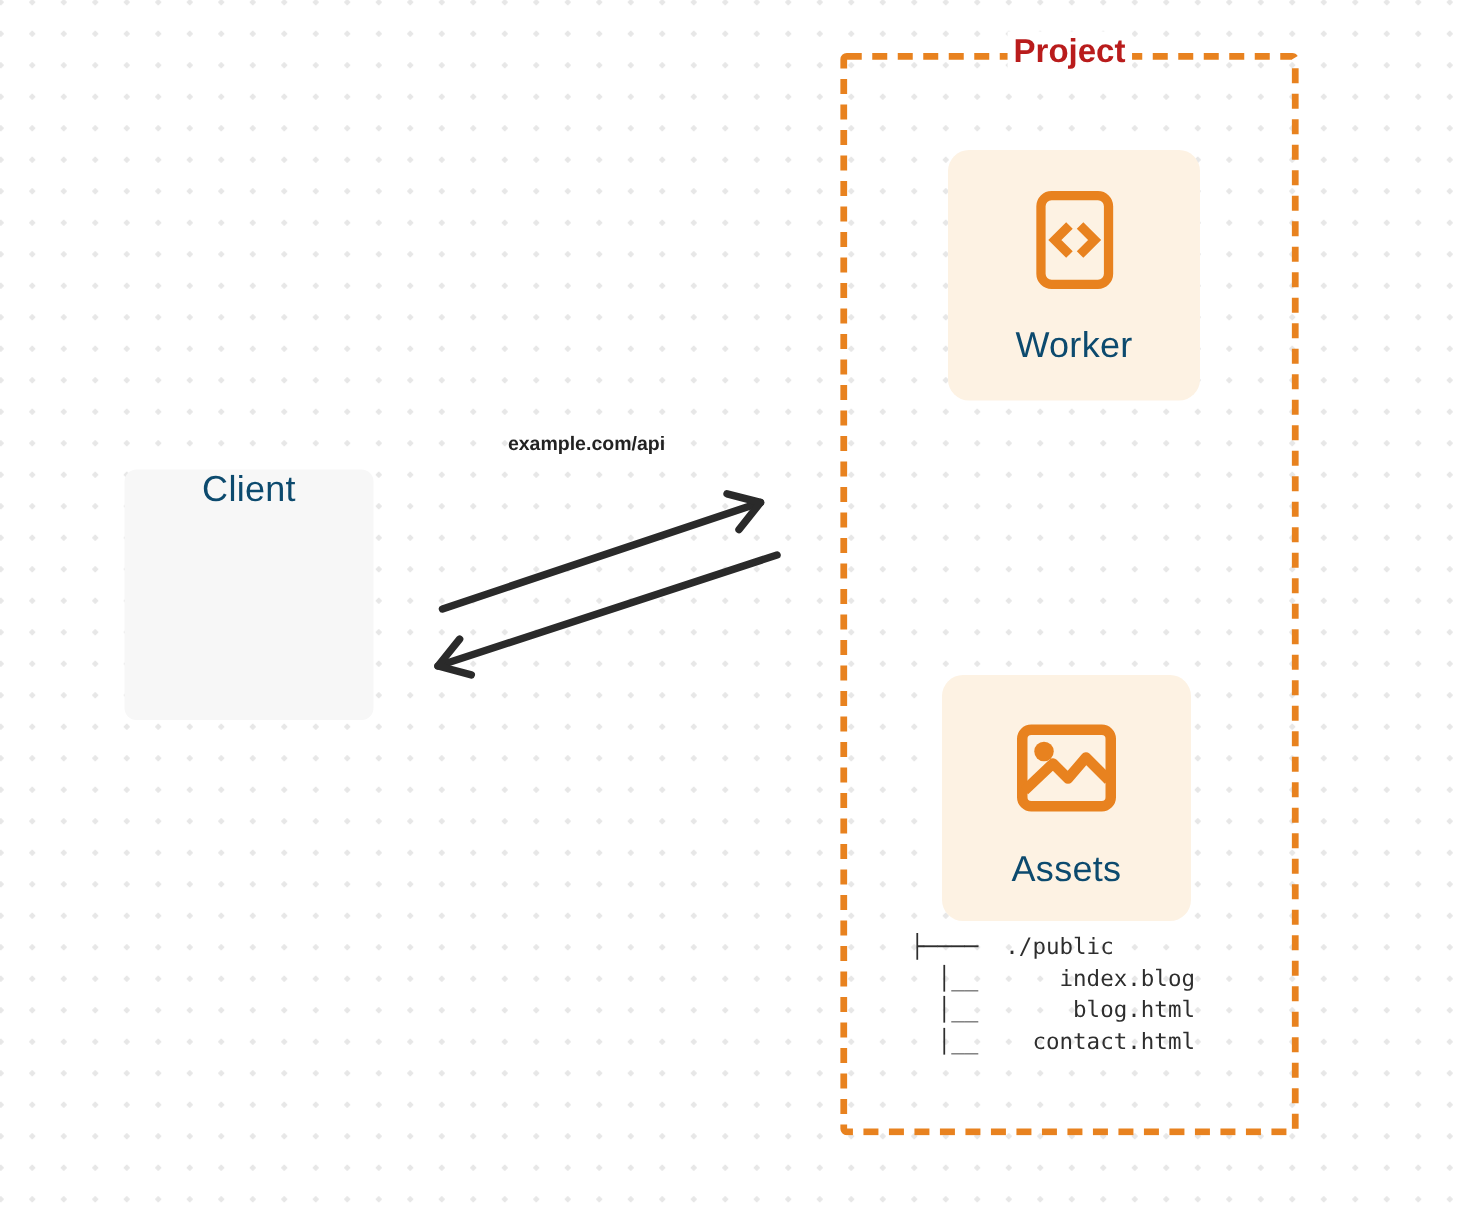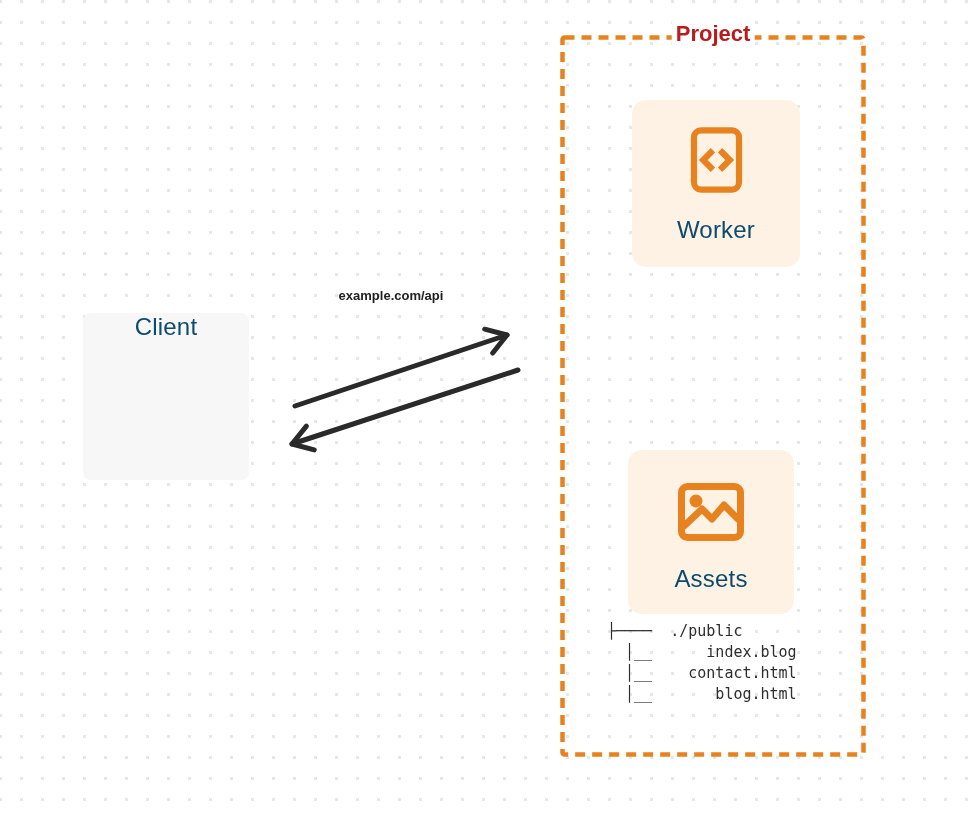--- a/index.html
+++ b/index.html
@@ -147,18 +147,18 @@
           <circle cx="19" cy="19" r="6.5" fill="#e8821f" stroke="none"></circle>
           <path d="M6 45 L25 27 L35 37 L47 23 L62 38" stroke-linejoin="round"></path>
         </svg>
       </span>
       <span class="node-label">Assets</span>
     </div>
 
     <div class="file-tree">
       <div class="tree-line">├────  ./public</div>
       <div class="tree-line">  │__      index.blog</div>
+      <div class="tree-line">  │__       blog.html</div>
       <div class="tree-line">  │__    contact.html</div>
-      <div class="tree-line">  │__       blog.html</div>
     </div>
   </div>
 
 </div>
 
 </body></html>

